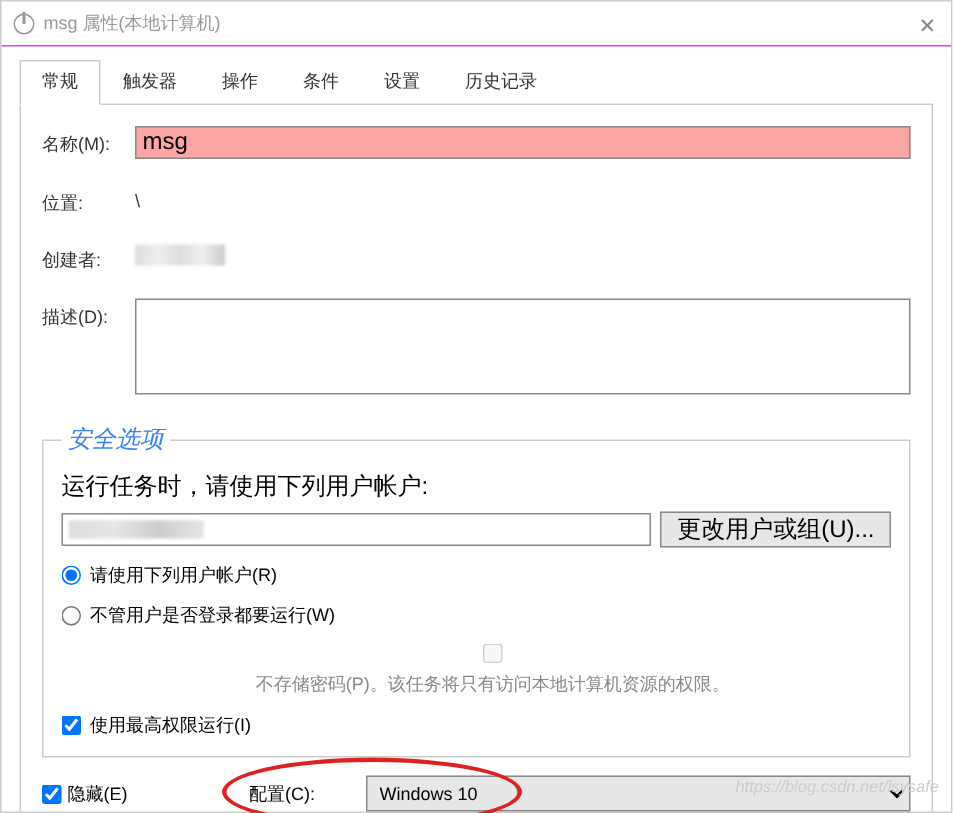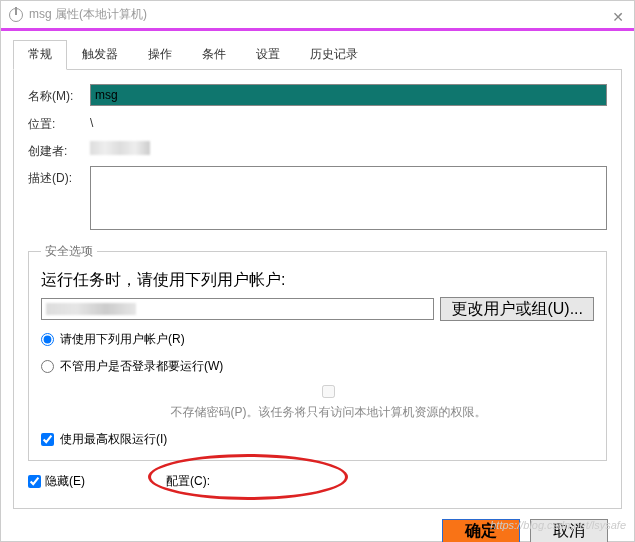--- a/index.html
+++ b/index.html
@@ -1,35 +1,35 @@
 <!DOCTYPE html>
 <html><head>
 <meta charset="utf-8">
 <style>
   * { box-sizing: border-box; font-family: "Microsoft YaHei", "Segoe UI", sans-serif; }
   body { margin: 0; background: #f0f0f0; }
   .window { width: 635px; height: 542px; background: #fff; border: 1px solid #ccc; position: relative; }
-  .titlebar { height: 30px; display: flex; align-items: center; padding: 0 8px; color: #999; font-size: 12px; border-bottom: 3px solid #d946ef; }
+  .titlebar { height: 30px; display: flex; align-items: center; padding: 0 8px; color: #999; font-size: 12px; border-bottom: 1px solid #d946ef; }
   .titlebar-icon { width: 14px; height: 14px; border: 1.5px solid #999; border-radius: 50%; margin-right: 6px; position: relative; }
   .titlebar-icon::after { content:""; position:absolute; left:5px; top:-2px; width:2px; height:8px; background:#999; transform-origin:bottom; transform:rotate(0deg);}
   .titlebar-close { position:absolute; right:10px; top:8px; font-size:14px; color:#888;}
   .client { padding: 8px 12px 0 12px; }
   .tabs { display:flex; border-bottom:1px solid #ccc; font-size:12px; position:relative;}
   .tab { padding:5px 14px 6px 14px; color:#333; cursor:pointer; border:1px solid transparent; position:relative; top:1px;}
   .tab.active { border:1px solid #ccc; border-bottom:1px solid #fff; background:#fff; }
   .tabpanel { border:1px solid #ccc; border-top:0; padding:14px 14px 18px 14px; position:relative;}
-  .row { display:flex; align-items:flex-start; margin-bottom:6px; font-size:12px;}
+  .row { display:flex; align-items:flex-start; margin-bottom:17px; font-size:12px;}
   .row label.lab { width:62px; color:#333; padding-top:4px;}
   .val { flex:1; }
-  input.tbox { width:100%; height:22px; border:1px solid #888; padding:0 4px; font-size:12px; background:#0f766e;}
+  input.tbox { width:100%; height:22px; border:1px solid #888; padding:0 4px; font-size:16px; background:#fca5a5;}
   .desc { width:100%; height:64px; border:1px solid #888; resize:none; font-size:12px; padding:2px 4px;}
   .static { padding-top:4px; color:#333; }
   .smudge { width:60px;height:14px;background:linear-gradient(90deg,#ddd,#eee,#ddd,#eee,#ccc);filter:blur(1px);margin-top:2px;}
   fieldset.sec { border:1px solid #ccc; margin:10px 0 12px 0; padding:10px 12px 12px 12px; position:relative;}
-  fieldset.sec legend { font-size:12px; color:#737373; padding:0 4px;}
+  fieldset.sec legend { font-size:16px; color:#3b82f6; padding:0 4px;font-style:italic;}
   .acct-row { display:flex; align-items:center; gap:6px;}
   .acct-display { flex:1; height:22px; border:1px solid #888; background:#fff; display:flex; align-items:center; padding:0 4px;}
   .acct-display .smudge2 { width:90px;height:12px;background:linear-gradient(90deg,#ddd,#e6e6e6,#ccc,#e6e6e6);filter:blur(1px);}
   .btn { height:24px; border:1px solid #888; background:#e7e7e7; font-size:16px; padding:0 10px; cursor:pointer;}
   .btn.primary { border:1px solid #2a6ad0; background:#f97316;font-weight:bold;}
   .radio-row, .check-row { font-size:12px; margin-top:10px; display:flex; align-items:center; gap:6px;}
   input[type=radio],input[type=checkbox]{ margin:0;}
   .indent { margin-left:22px; color:#888;flex-direction:column;}
   .indent input[type=checkbox]{ accent-color:#999;}
   .bottom-row { display:flex; align-items:center; font-size:12px; margin-top:10px;gap:28px;}
@@ -107,20 +107,23 @@
           <span>使用最高权限运行(I)</span>
         </div>
       </fieldset>
 
       <div class="bottom-row">
         <div class="chk">
           <input type="checkbox" checked="" style="">
           <span>隐藏(E)</span>
         </div>
         <span class="cfg-label">配置(C):</span>
+        <select class="cfg">
+          <option>Windows 10</option>
+        </select>
       </div>
 
       <div class="annot"></div>
     </div>
 
     <div class="footer">
       <button class="btn primary">确定</button>
       <button class="btn">取消</button>
     </div>
   </div>

